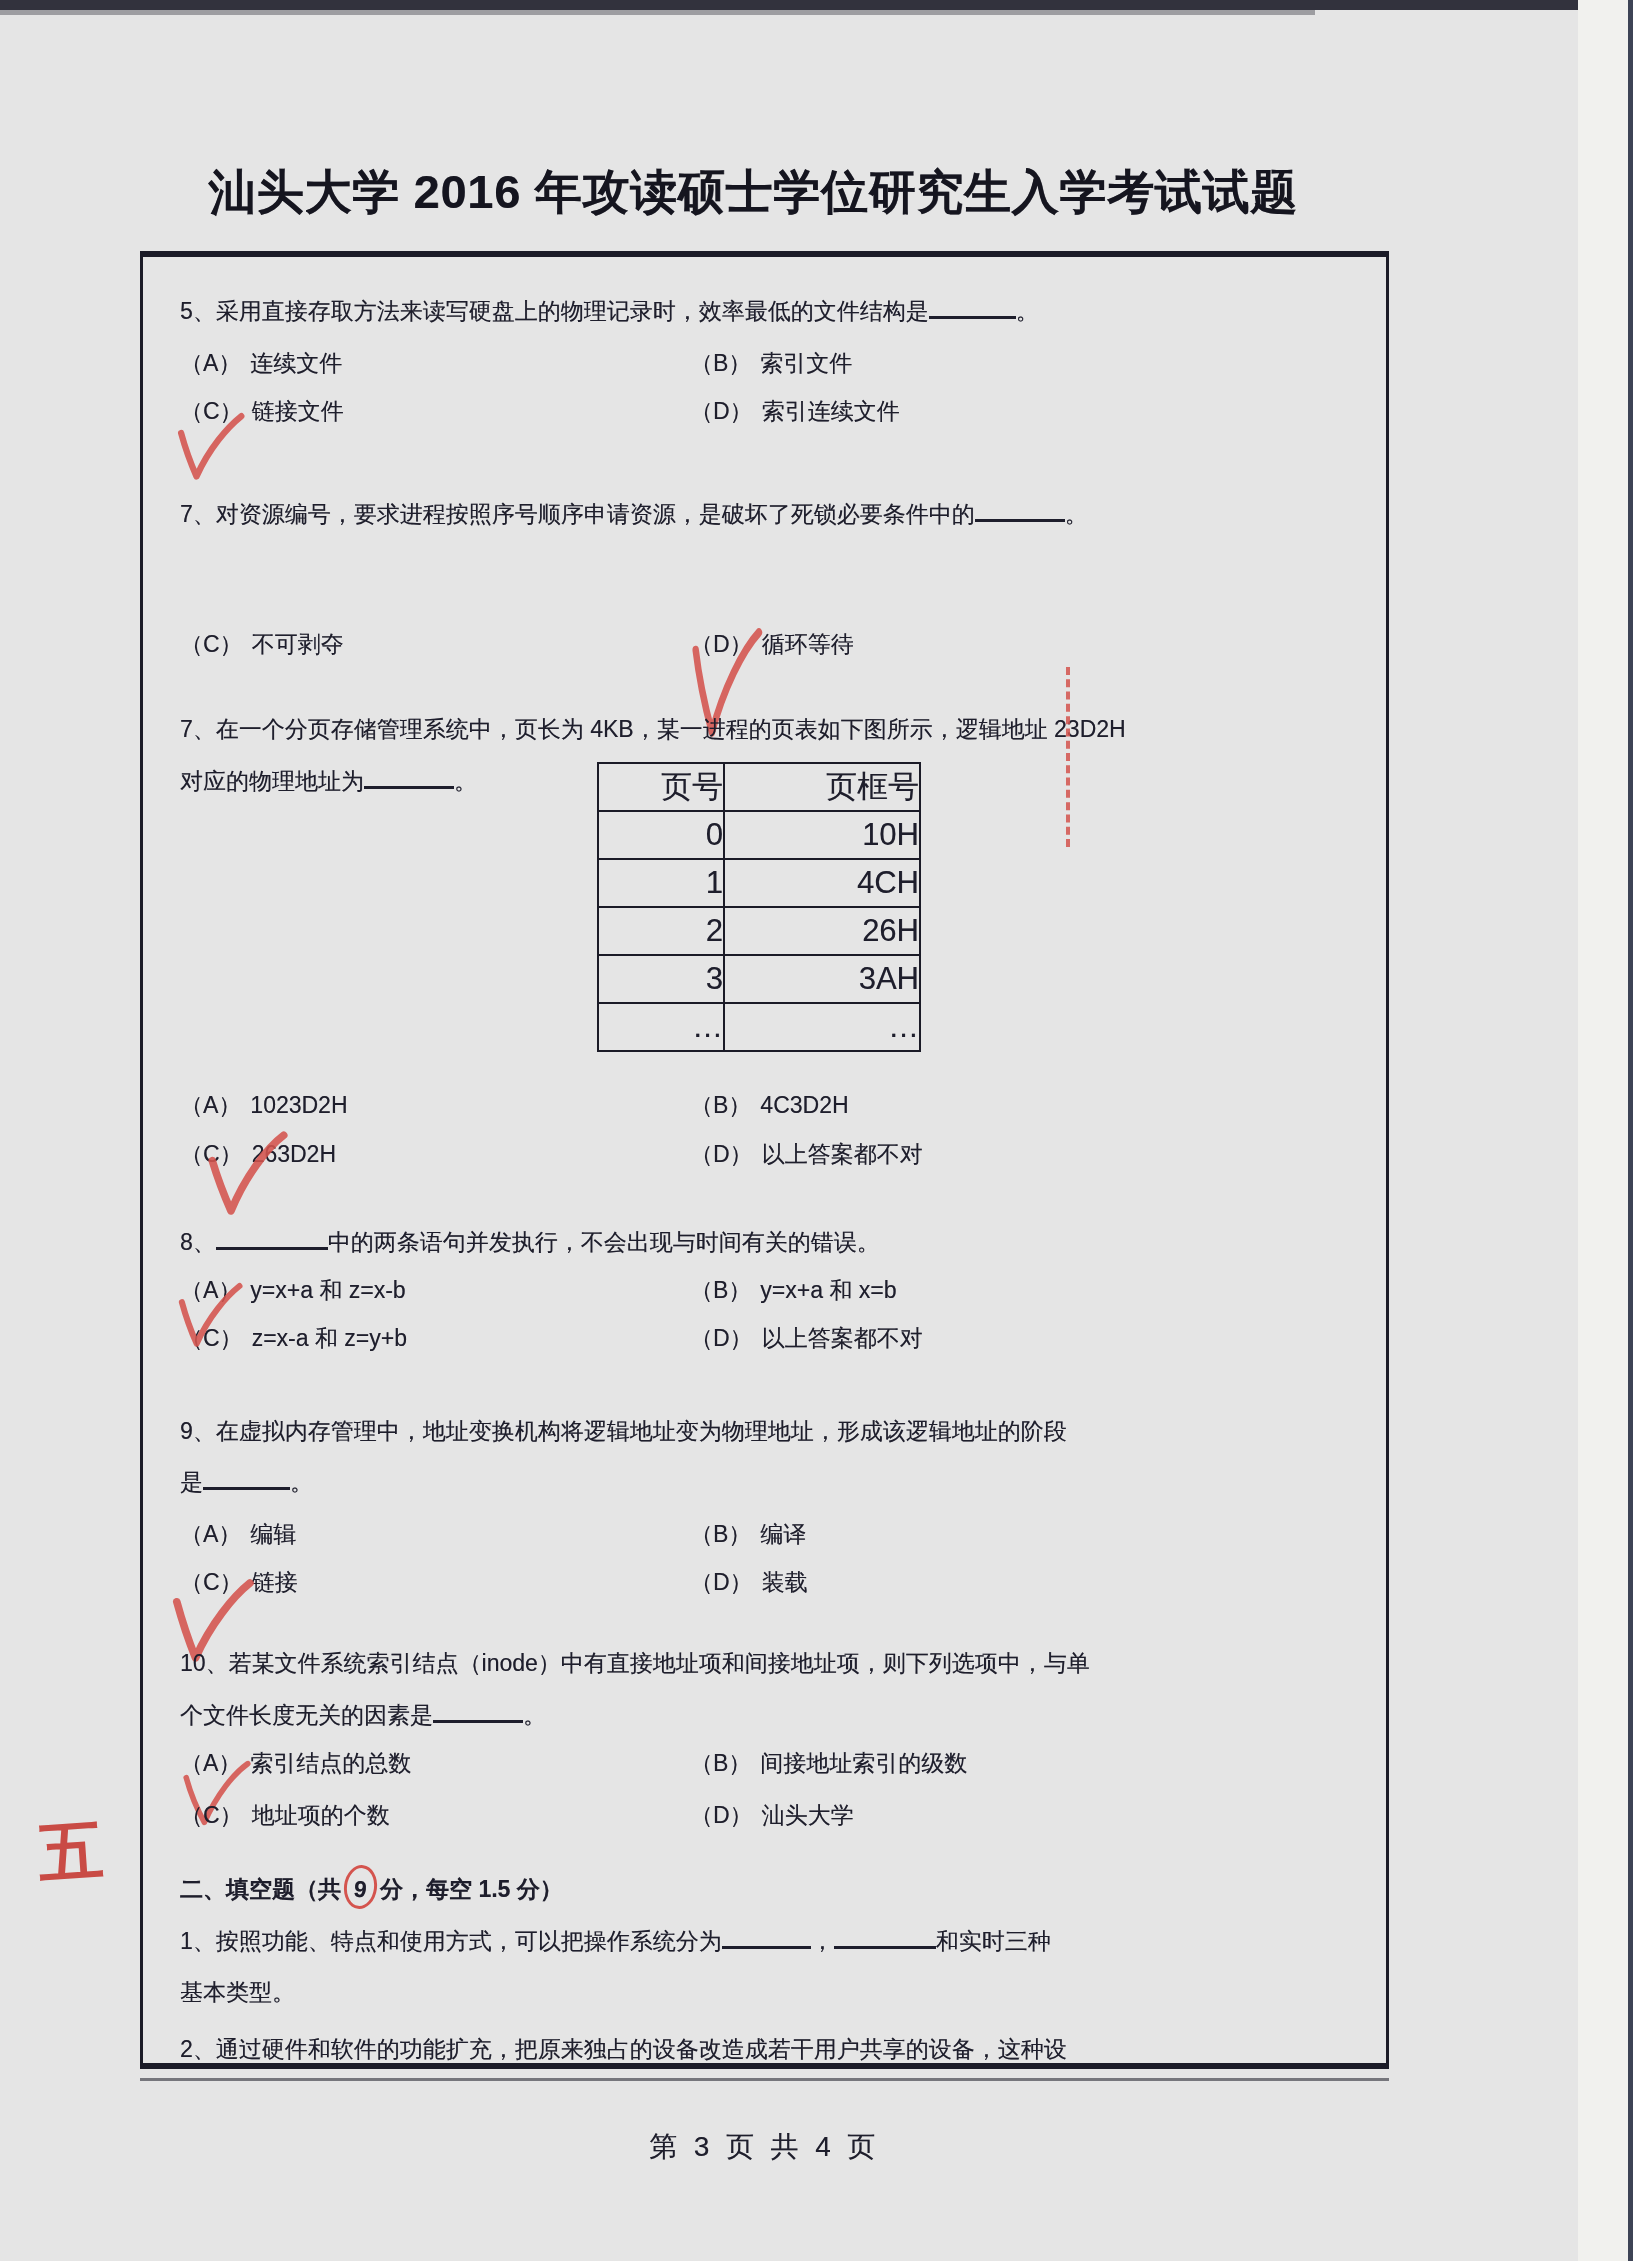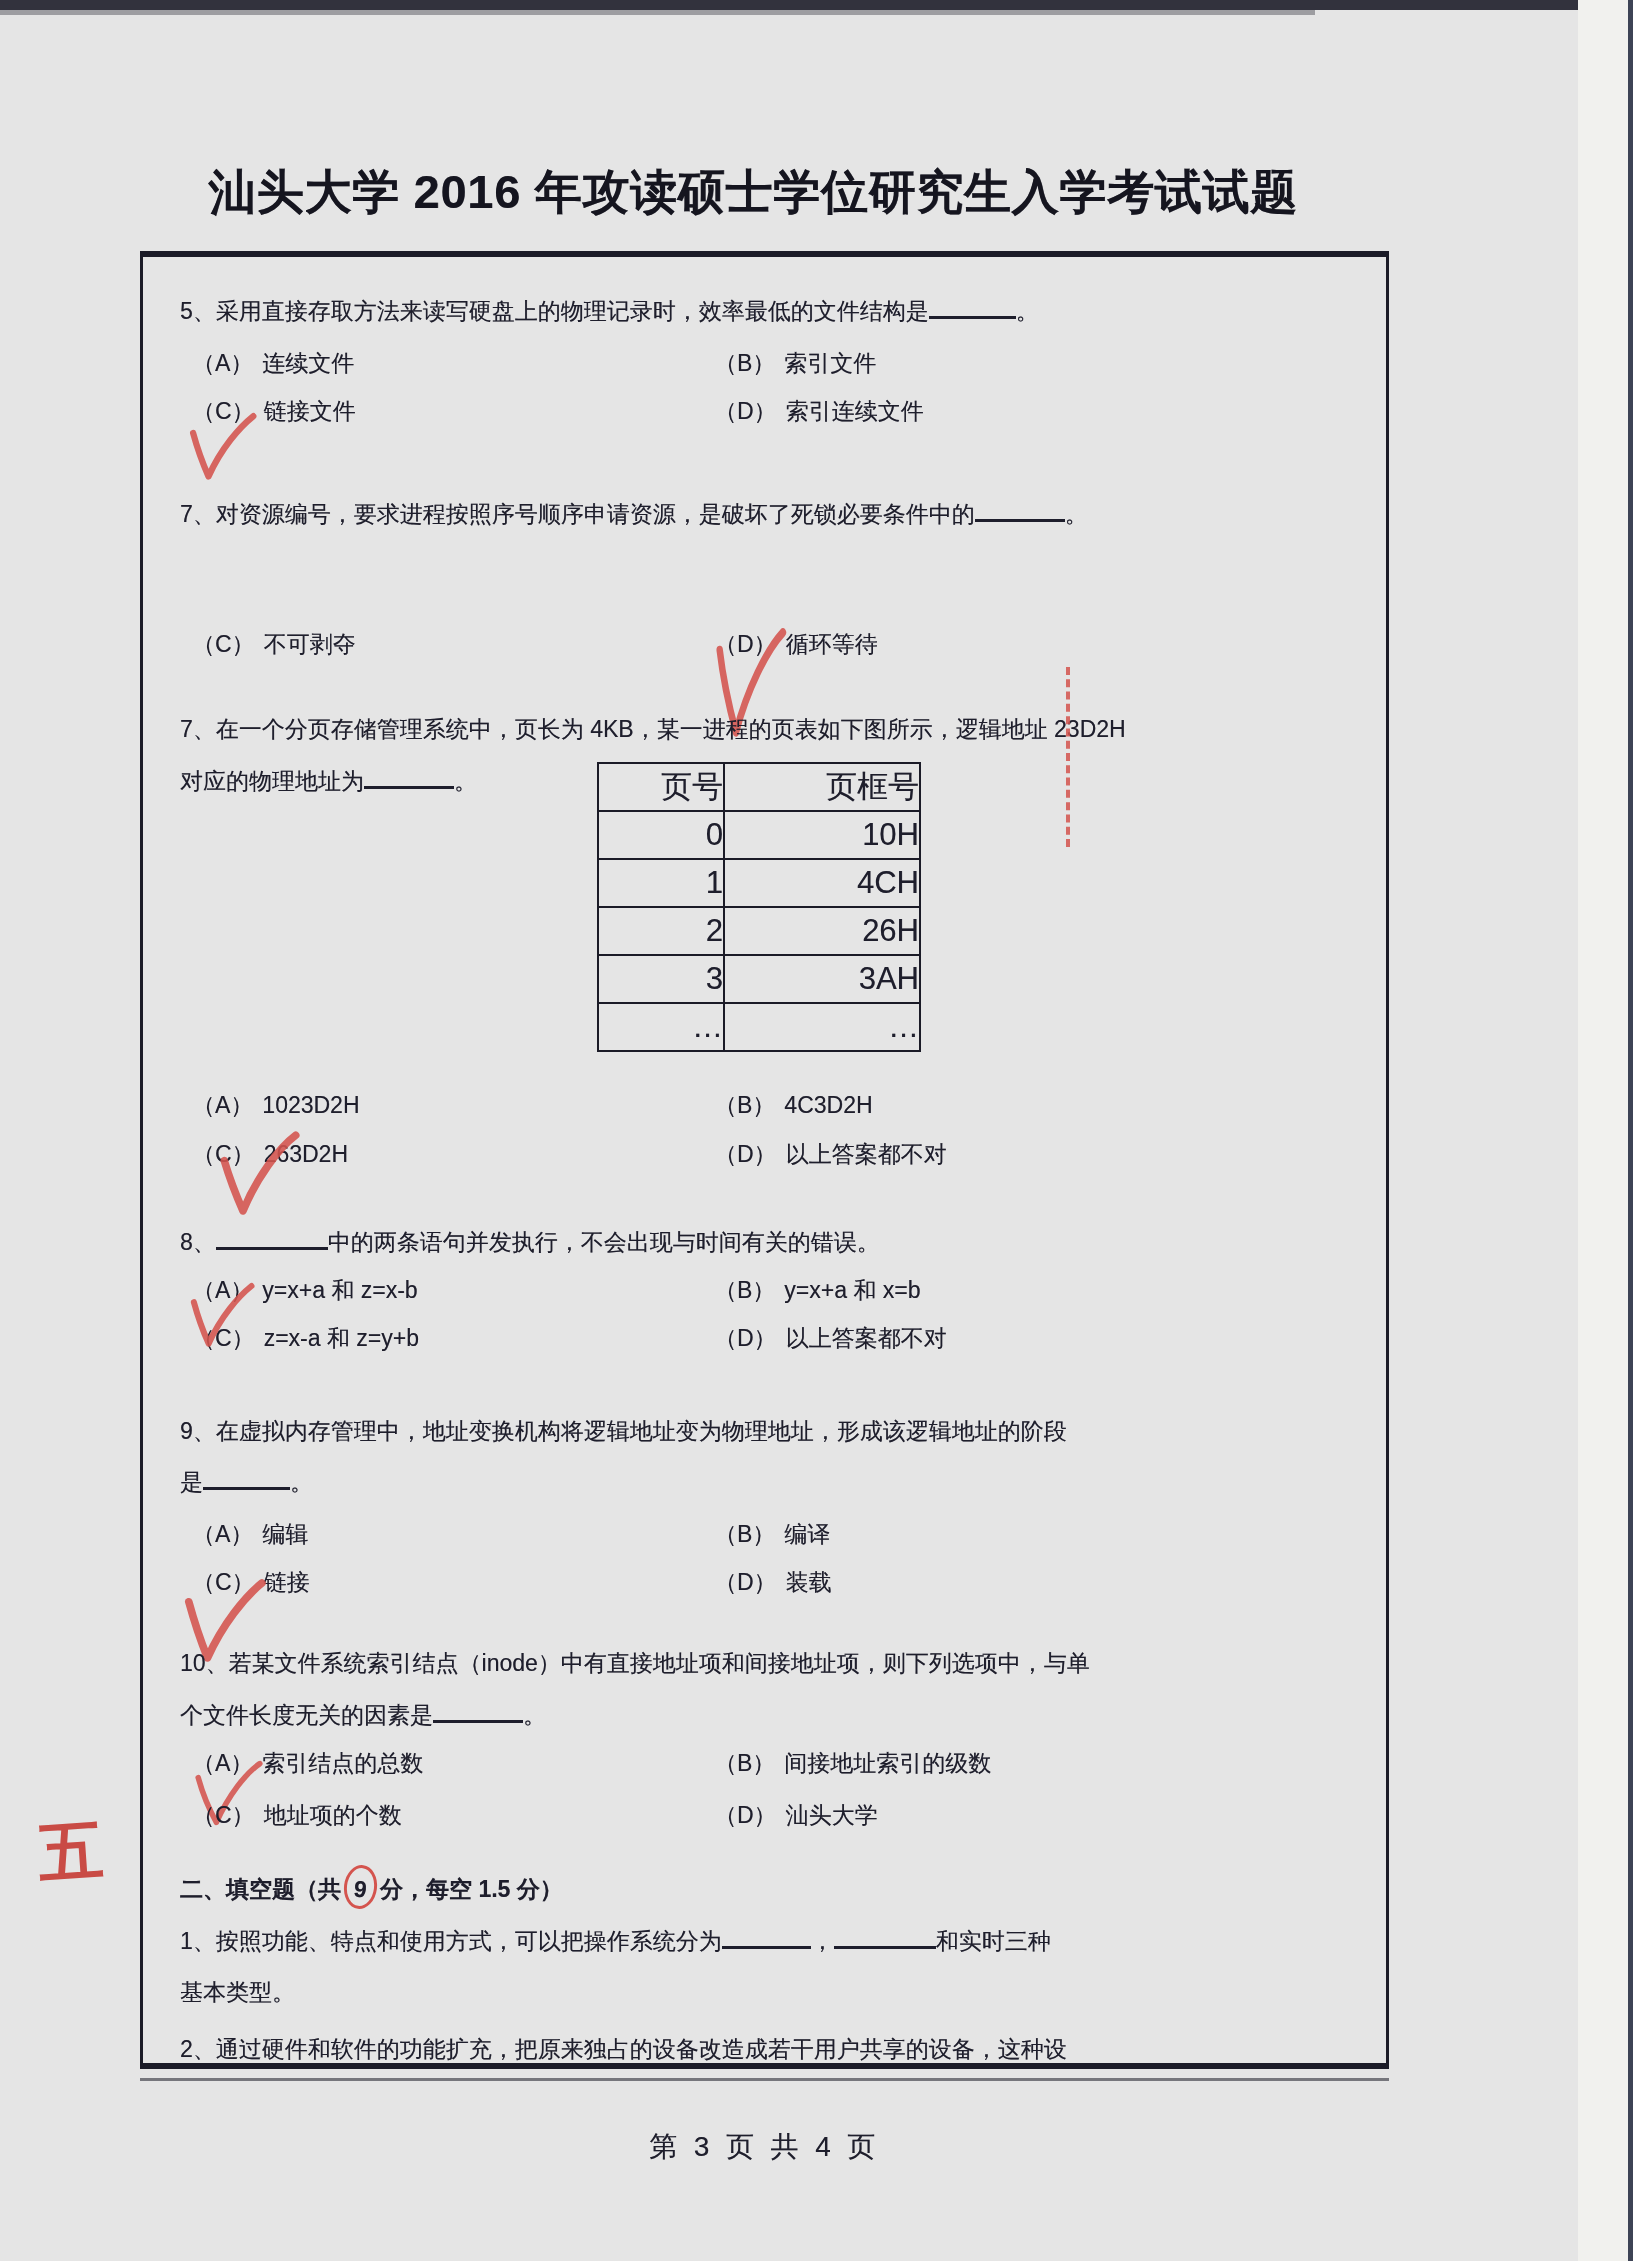--- a/index.html
+++ b/index.html
@@ -27,21 +27,21 @@
     box-sizing:border-box;
     border:3.7px solid #1b1b27;border-top-width:6px;border-bottom-width:6.7px;
     overflow:hidden;background:transparent;
   }
   .box-underline{position:absolute;left:140px;top:2078px;width:1249px;height:3px;background:rgba(27,27,39,.55);}
 
   .abs{position:absolute;left:37px;right:26px;font-size:23px;line-height:52px;
        text-shadow:0.2px 0.2px 0 rgba(25,25,40,.5);}
   .blank{display:inline-block;border-bottom:3px solid #1e1e2c;height:31px;vertical-align:baseline;}
 
-  .opt{position:relative;display:inline-block;margin-left:12px;}
+  .opt{position:relative;display:inline-block;}
   .opt-left{width:510px;}
   .okey{margin-right:9px;}
 
   .check{position:absolute;pointer-events:none;opacity:.88;}
 
   .ptable{position:absolute;left:454px;top:505px;border-collapse:collapse;
           font-size:31px;text-align:right;color:#1e1e2c;
           text-shadow:0.2px 0.2px 0 rgba(25,25,40,.5);}
   .ptable th,.ptable td{border:2.2px solid #1b1b27;font-weight:400;height:46px;padding:0;}
   .ptable .c1{width:124px;}

